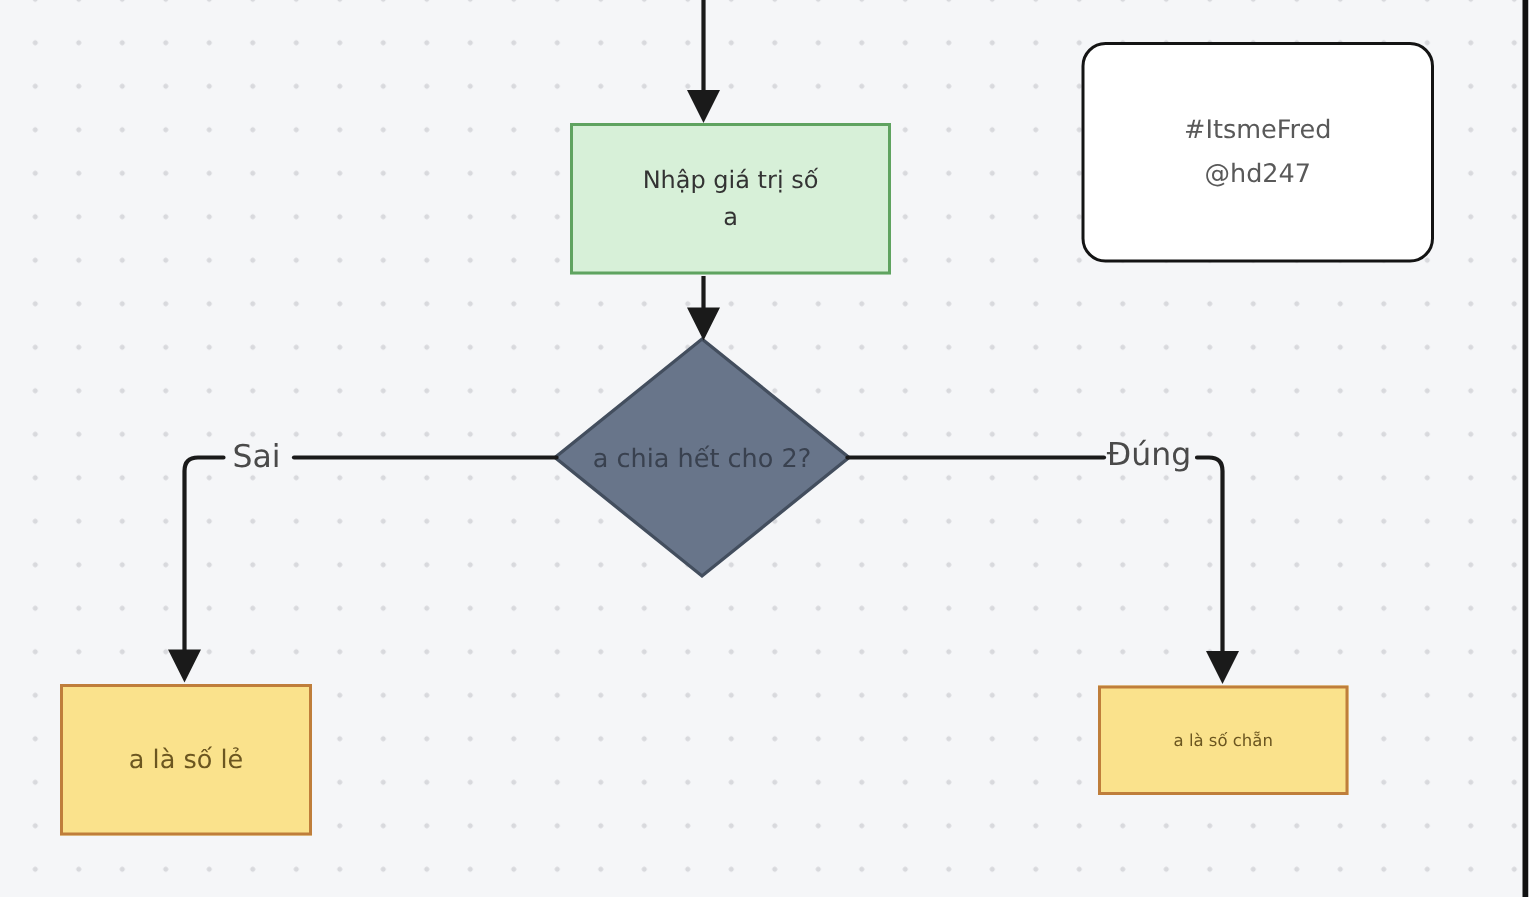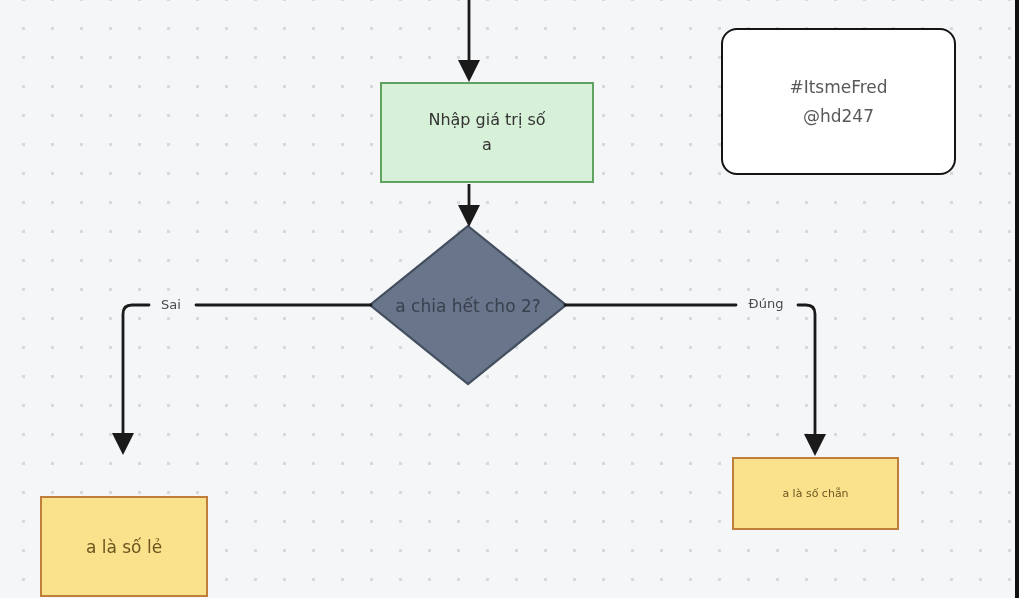--- a/index.html
+++ b/index.html
@@ -35,21 +35,20 @@
     font-size: 16px;
     line-height: 1.55;
   }
 
   .node-odd {
     left: 40px; top: 456px; width: 168px; height: 101px;
     background: #fae28c;
     border: 2.5px solid #bf7e3b;
     color: #6b5620;
     font-size: 17px;
-    margin-top: 40px;
   }
 
   .node-even {
     left: 732px; top: 457px; width: 167px; height: 73px;
     background: #fae28c;
     border: 2.5px solid #bf7e3b;
     color: #6b5620;
     font-size: 11px;
   }
 
@@ -80,21 +79,21 @@
     text-align: center;
     color: #39414f;
     font-size: 17px;
     z-index: 3;
   }
 
   .edge-label {
     position: absolute;
     transform: translate(-50%, -50%);
     color: #4a4a4a;
-    font-size: 13px;
+    font-size: 21px;
     z-index: 3;
     white-space: nowrap;
   }
   .edge-label-false { left: 171px; top: 304px; }
   .edge-label-true  { left: 766px; top: 303px; }
 
   .frame-edge-dark {
     position: absolute;
     left: 1015px; top: 0;
     width: 4px; height: 598px;

